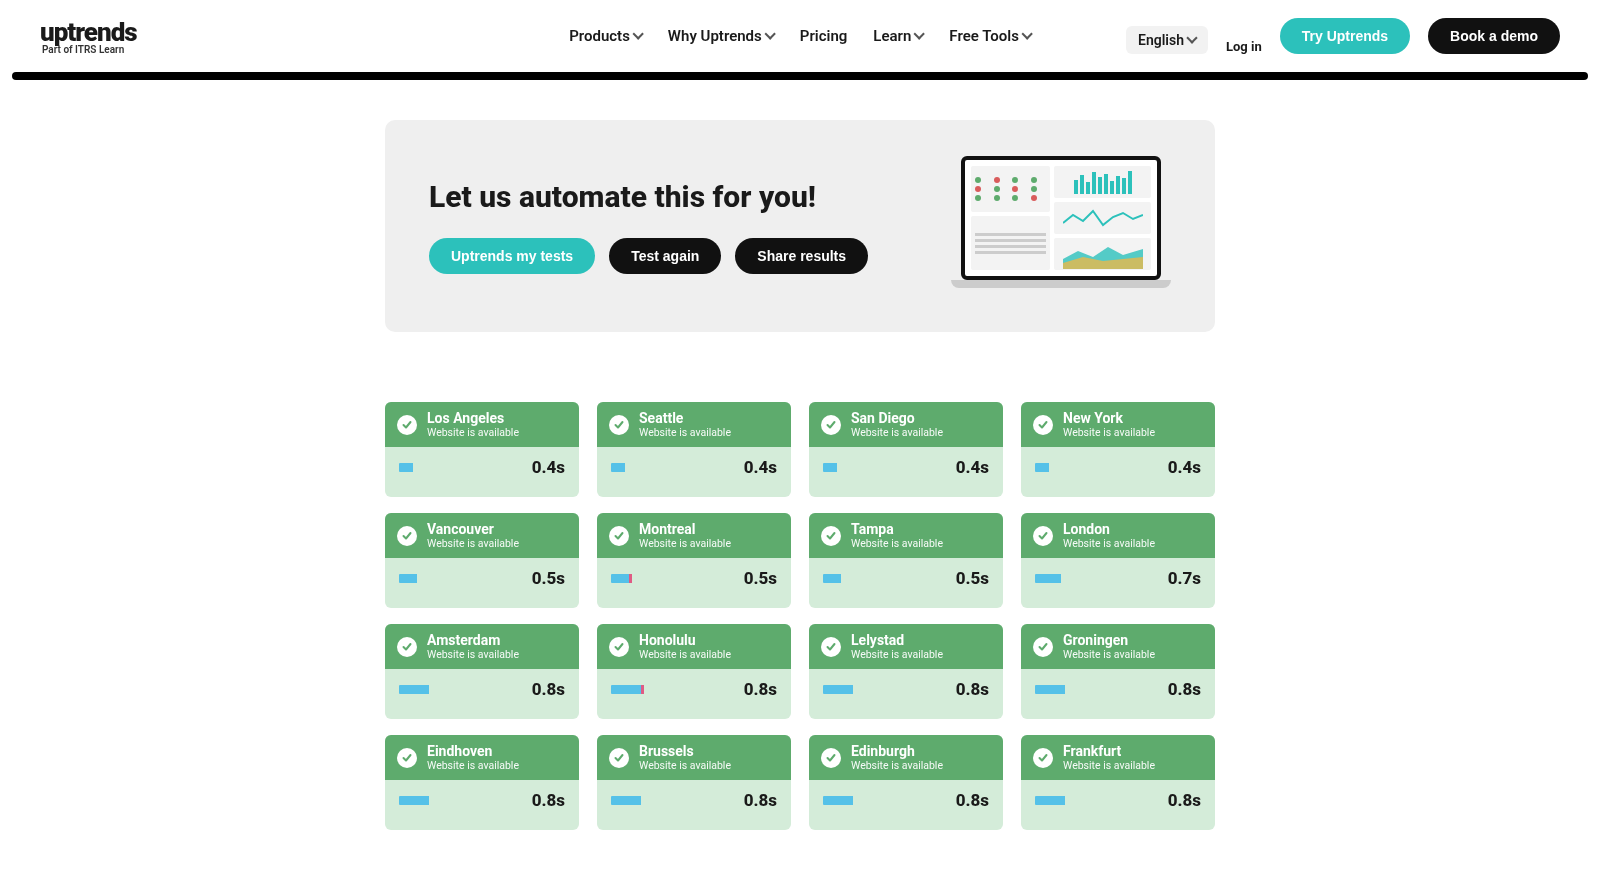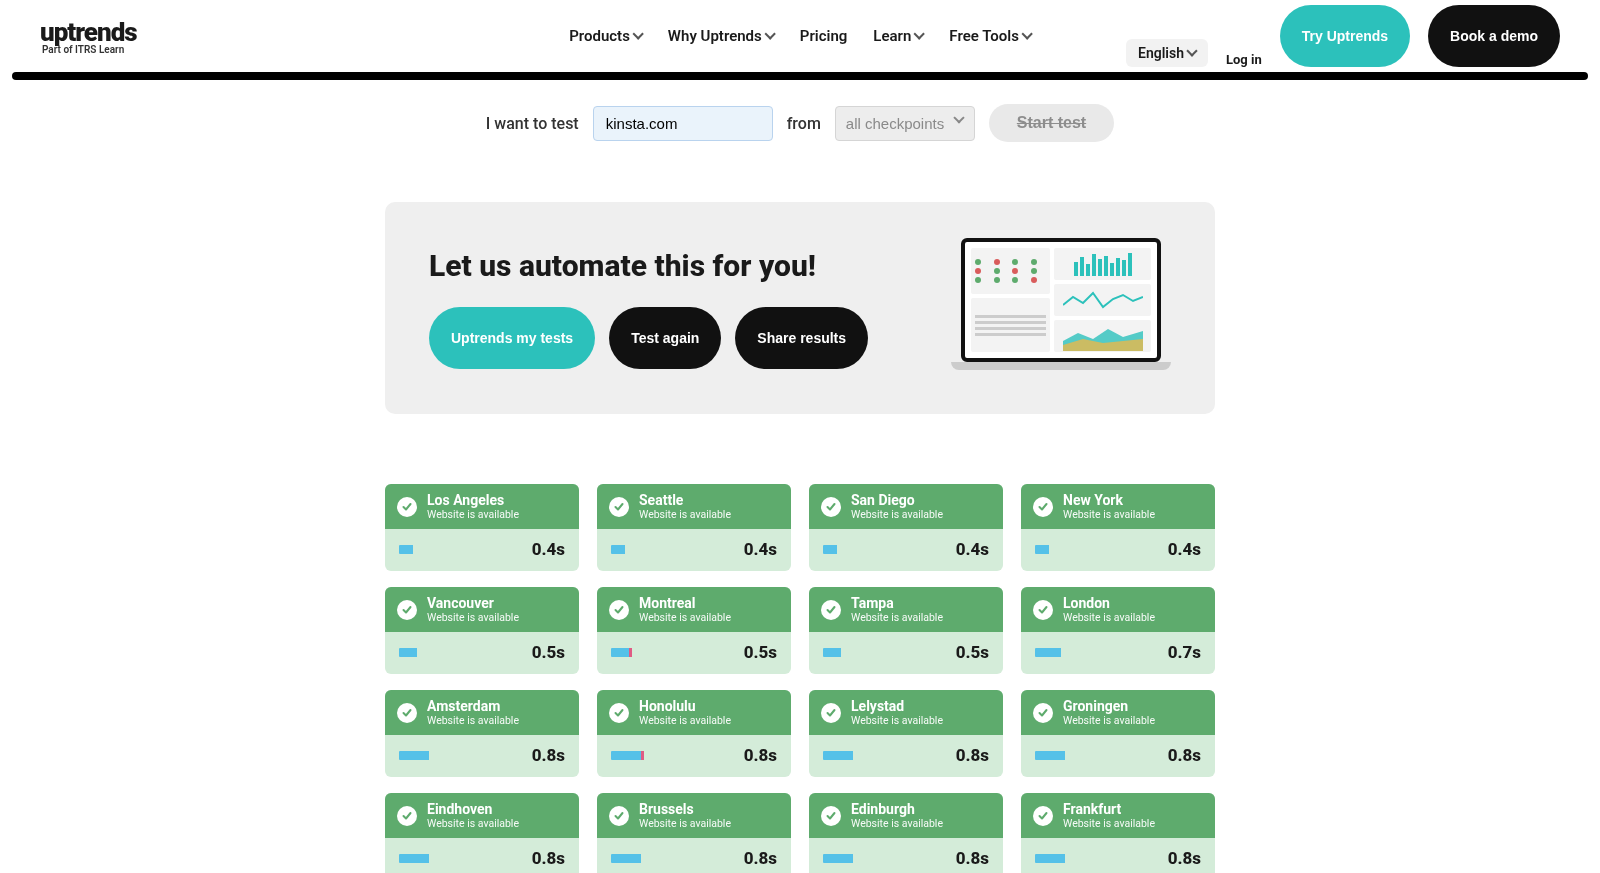--- a/index.html
+++ b/index.html
@@ -6,21 +6,21 @@
 body { font-family: -apple-system, BlinkMacSystemFont, "Segoe UI", Roboto, Helvetica, Arial, sans-serif; background: #fff; color: #1a1a1a; width: 1600px; }
 .topnav { height: 72px; display: flex; align-items: center; padding: 0 40px; background: #fff; position: relative; z-index: 10; }
 .logo { display: flex; flex-direction: column; font-weight: 900; }
 .logo-main { font-size: 26px; letter-spacing: -1px; font-weight: 900; }
 .logo-sub { font-size: 10px; color: #333; margin-top: -3px; margin-left: 2px; font-weight: 600; }
 .nav-center { position: absolute; left: 50%; transform: translateX(-50%); display: flex; gap: 26px; align-items: center; }
 .nav-center a { font-size: 15px; font-weight: 600; color: #1a1a1a; text-decoration: none; display: flex; align-items: center; gap: 4px; cursor: pointer; }
 .nav-right { margin-left: auto; display: flex; align-items: flex-end; gap: 18px; }
 .nav-right .lang { font-size: 14px; font-weight: 600; background: #f2f2f2; padding: 6px 12px; border-radius: 6px; display: flex; align-items: center; gap: 4px; cursor: pointer; }
 .nav-right .login { font-size: 13px; font-weight: 700; cursor: pointer; }
-.btn { border: none; border-radius: 999px; padding: 23px 22px; font-size: 14px; font-weight: 700; cursor: pointer; }
+.btn { border: none; border-radius: 999px; padding: 10px 22px; font-size: 14px; font-weight: 700; cursor: pointer; }
 .btn-teal { background: #2cc1bb; color: #fff; }
 .btn-dark { background: #111; color: #fff; }
 .chev { width: 8px; height: 8px; border-right: 2px solid #555; border-bottom: 2px solid #555; transform: rotate(45deg); margin-top: -4px; display: inline-block; }
 .blackbar { background: #000; height: 8px; margin: 0 12px; border-radius: 4px; }
 .page { max-width: 1280px; margin: 0 auto; background: #fff; padding: 0 40px 60px; }
 .testrow { display: flex; align-items: center; justify-content: center; gap: 14px; padding: 24px 0 20px; font-size: 16px; color: #333; font-weight: 500; }
 .testrow input.url { width: 180px; padding: 8px 12px; font-size: 15px; border: 1px solid #b9d3ee; background: #eaf3fb; border-radius: 4px; outline: none; }
 .testrow select { width: 140px; padding: 8px 10px; font-size: 15px; color: #8a8a8a; background: #ededed; border: 1px solid #d5d5d5; border-radius: 4px; appearance: none; }
 .sel-wrap { position: relative; }
 .sel-wrap .chev { position: absolute; right: 12px; top: 50%; transform: translateY(-65%) rotate(45deg); pointer-events: none; border-color: #888; }
@@ -39,21 +39,21 @@
 .dot { width: 6px; height: 6px; border-radius: 50%; }
 .bars { display: flex; align-items: flex-end; gap: 2px; height: 30px; padding: 3px; }
 .bar { width: 4px; background: #2cc1bb; }
 .results { max-width: 830px; margin: 70px auto 0; display: grid; grid-template-columns: repeat(4, 1fr); gap: 16px 18px; }
 .card { border-radius: 6px; overflow: hidden; background: #d4ecd9; }
 .card-head { background: #5eab6d; color: #fff; padding: 8px 12px; display: flex; align-items: center; gap: 10px; cursor: pointer; }
 .check { width: 20px; height: 20px; border-radius: 50%; background: #fff; display: flex; align-items: center; justify-content: center; flex-shrink: 0; }
 .check svg { width: 12px; height: 12px; }
 .card-title { font-size: 14px; font-weight: 700; }
 .card-sub { font-size: 10.5px; opacity: 0.95; }
-.card-body { padding: 10px 14px 12px; display: flex; align-items: center; justify-content: space-between; }
+.card-body { padding: 10px 14px 20px; display: flex; align-items: center; justify-content: space-between; }
 .progress { width: 60%; height: 9px; background: #d4ecd9; position: relative; overflow: hidden; border-radius: 1px; }
 .seg { position: absolute; top: 0; bottom: 0; }
 .seg1 { background: #55c1e8; }
 .seg2 { background: #e05b84; }
 .time { font-size: 17px; font-weight: 800; color: #1a1a1a; }
 </style>
 </head>
 <body>
 
 <div class="topnav">
@@ -90,32 +90,20 @@
     <div class="login">Log in</div>
     <button class="btn btn-teal">Try Uptrends</button>
     <button class="btn btn-dark">Book a demo</button>
   </div>
 </div>
 
 <div class="blackbar"></div>
 
 <div class="page">
 
-  <div class="testrow">
-    <span>I want to test</span>
-    <input class="url" type="text" value="kinsta.com" style="">
-    <span>from</span>
-    <div class="sel-wrap">
-      <select>
-        <option>all checkpoints</option>
-      </select>
-      <span class="chev"></span>
-    </div>
-    <button class="start-btn" disabled="">Start test</button>
-  </div>
 
   <div class="promo">
     <div class="promo-left">
       <h2>Let us automate this for you!</h2>
       <div class="promo-btns">
         <button class="btn btn-teal">Uptrends my tests</button>
         <button class="btn btn-dark">Test again</button>
         <button class="btn btn-dark">Share results</button>
       </div>
     </div>

